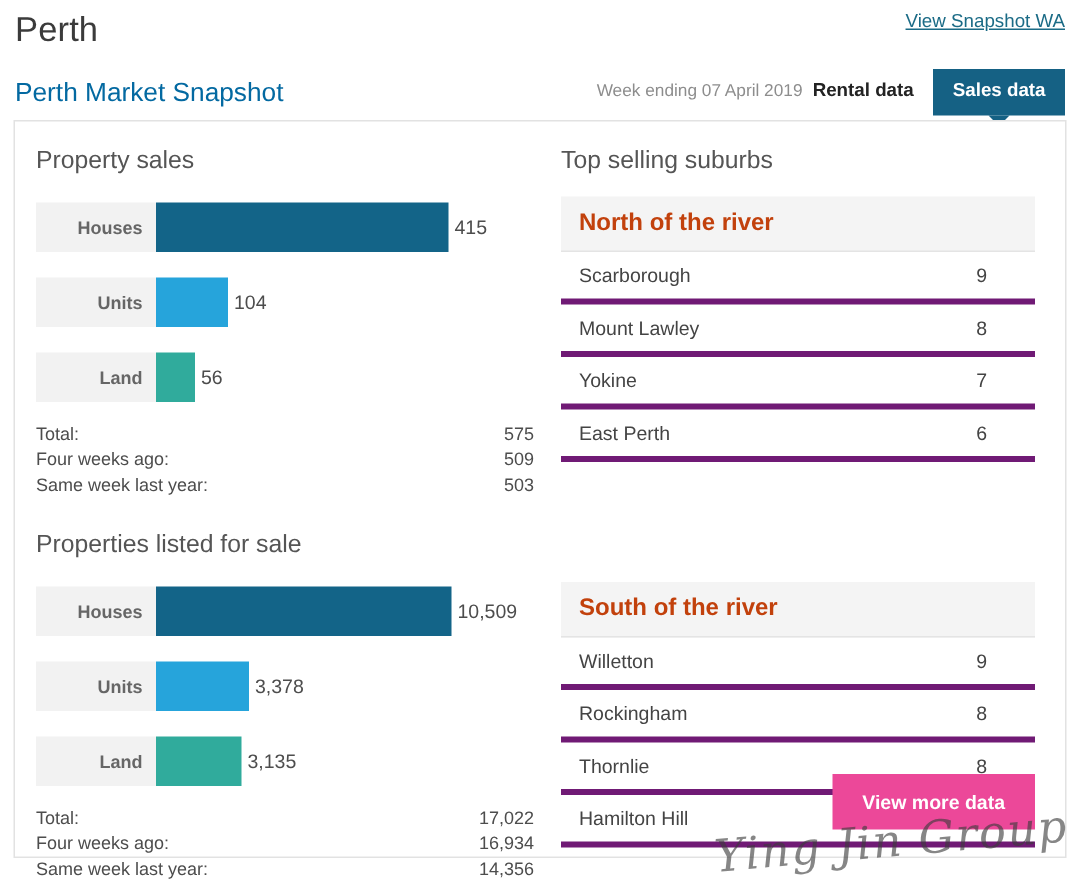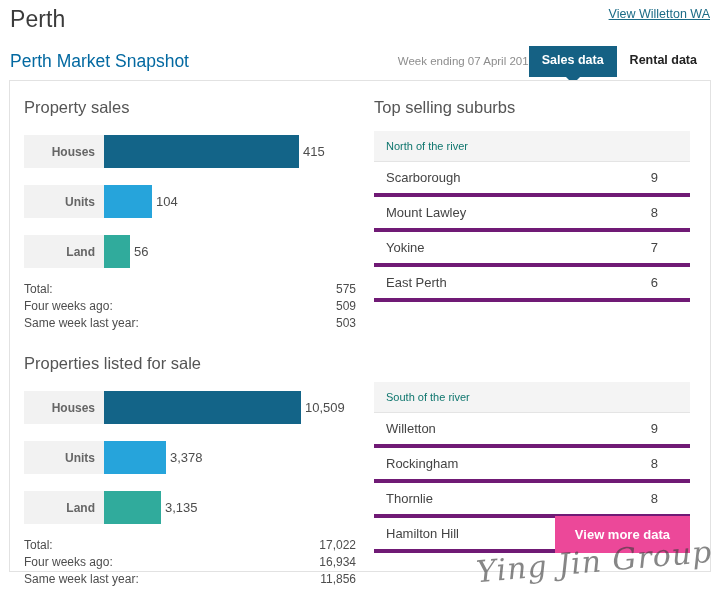--- a/index.html
+++ b/index.html
@@ -163,23 +163,23 @@
   }
 
   .total-row .tval { font-variant-numeric: tabular-nums; }
 
   
   .suburb-table { width: 100%; border-collapse: collapse; }
 
   .suburb-table thead th {
     background: #f4f4f4;
     text-align: left;
-    font-size: 11px;
-    font-weight: normal;
-    color: #0f766e;
+    font-size: 16px;
+    font-weight: bold;
+    color: #c2410c;
     padding: 9px 12px;
     border-bottom: 1px solid #e4e4e4;
   }
 
   .suburb-table td {
     font-size: 13px;
     color: #444444;
     padding: 8px 12px;
     border-bottom: 4px solid #701a75;
   }
@@ -228,30 +228,30 @@
 </style>
 </head>
 <body>
 
 <div class="page">
 
   <div class="header">
 
     <div class="region-title">Perth</div>
 
-    <a class="regional-link">View Willetton WA</a>
+    <a class="regional-link">View Snapshot WA</a>
 
     <div class="subhead-row">
       <div class="snapshot-title">Perth Market Snapshot</div>
 
       <div class="week-ending">Week ending 07 April 2019</div>
 
       <div class="tabs">
+        <div class="tab">Rental data</div>
         <div class="tab active">Sales data</div>
-        <div class="tab">Rental data</div>
       </div>
     </div>
   </div>
 
   <div class="card">
 
     <div class="col-left">
 
       <div class="panel-title">Property sales</div>
 
@@ -312,21 +312,21 @@
         <div class="total-row">
           <span class="tlab">Total:</span>
           <span class="tval">17,022</span>
         </div>
         <div class="total-row">
           <span class="tlab">Four weeks ago:</span>
           <span class="tval">16,934</span>
         </div>
         <div class="total-row">
           <span class="tlab">Same week last year:</span>
-          <span class="tval">11,856</span>
+          <span class="tval">14,356</span>
         </div>
       </div>
 
     </div>
 
     <div class="col-right">
 
       <div class="panel-title">Top selling suburbs</div>
 
       <table class="suburb-table">

